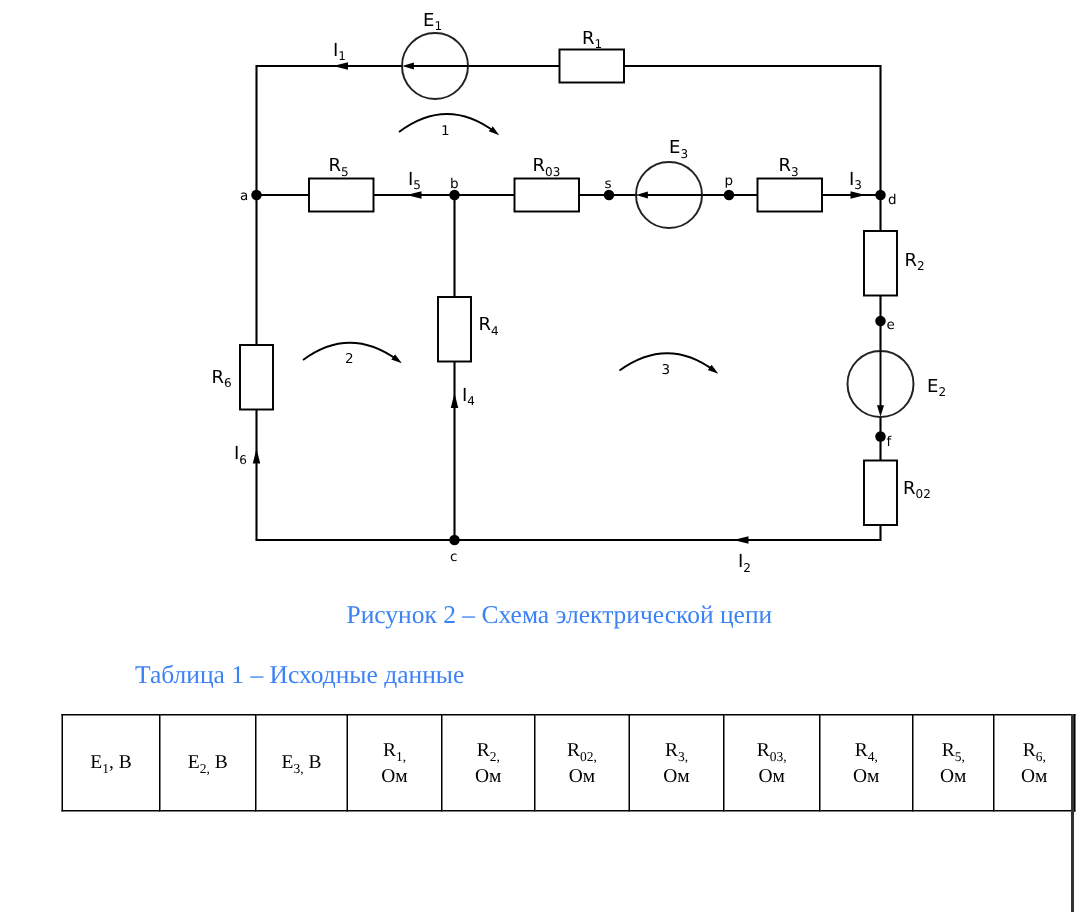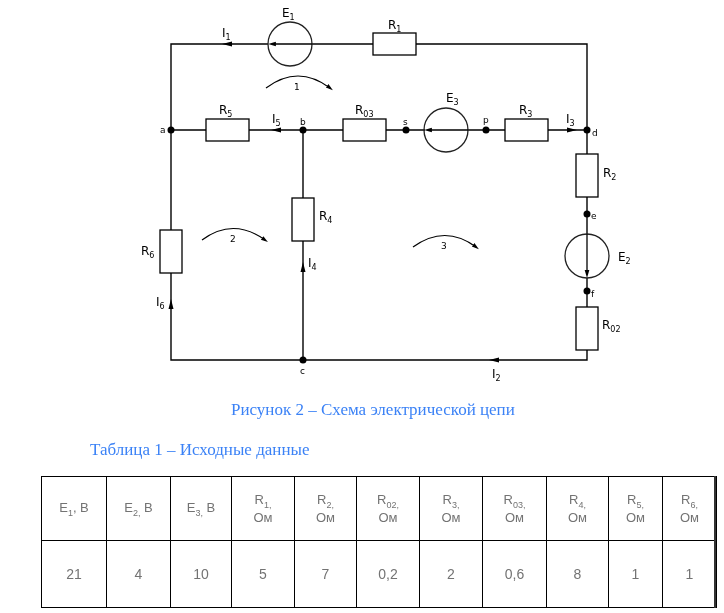--- a/index.html
+++ b/index.html
@@ -8,21 +8,21 @@
   .lbl { font-family: "DejaVu Sans", sans-serif; font-size: 12px; fill: #000; }
   .lbl-sm { font-family: "DejaVu Sans", sans-serif; font-size: 9px; fill: #000; }
   .sub { font-size: 8px; }
   .caption {
     position: absolute; font-family: "Liberation Serif", serif; font-size: 17px; color: #3b82f6; white-space: nowrap;
   }
   #fig-caption { left: 231px; top: 400px; }
   #table-caption { left: 90px; top: 440px; }
   table.data {
     position: absolute; left: 41px; top: 476px; border-collapse: collapse;
-    font-family: Liberation Sans, sans-serif; font-size: 13px; color: #737373;
+    font-family: Liberation Serif, serif; font-size: 13px; color: #000000;
   }
   table.data td {
     border: 1.3px solid #000; text-align: center; vertical-align: middle; padding: 0;
   }
   table.data tr.hdr td { height: 63px; }
   table.data tr.val td { height: 66px; font-size: 14px; }
   table.data td sub { font-size: 9px; }
   .right-edge { position: absolute; left: 714px; top: 476px; width: 2px; height: 132px; background: #333; }
 </style>
 </head>
@@ -151,28 +151,15 @@
     <td style="width:60px"><span>E</span><sub>3,</sub><span> В</span></td>
     <td style="width:62px"><span>R</span><sub>1,</sub><br><span>Ом</span></td>
     <td style="width:61px"><span>R</span><sub>2,</sub><br><span>Ом</span></td>
     <td style="width:62px"><span>R</span><sub>02,</sub><br><span>Ом</span></td>
     <td style="width:62px"><span>R</span><sub>3,</sub><br><span>Ом</span></td>
     <td style="width:63px"><span>R</span><sub>03,</sub><br><span>Ом</span></td>
     <td style="width:61px"><span>R</span><sub>4,</sub><br><span>Ом</span></td>
     <td style="width:53px"><span>R</span><sub>5,</sub><br><span>Ом</span></td>
     <td style="width:53px"><span>R</span><sub>6,</sub><br><span>Ом</span></td>
   </tr>
-  <tr class="val">
-    <td>21</td>
-    <td>4</td>
-    <td>10</td>
-    <td>5</td>
-    <td>7</td>
-    <td>0,2</td>
-    <td>2</td>
-    <td>0,6</td>
-    <td>8</td>
-    <td>1</td>
-    <td>1</td>
-  </tr>
 </tbody>
   </table>
 <div class="right-edge"></div>
 
 </body></html>

